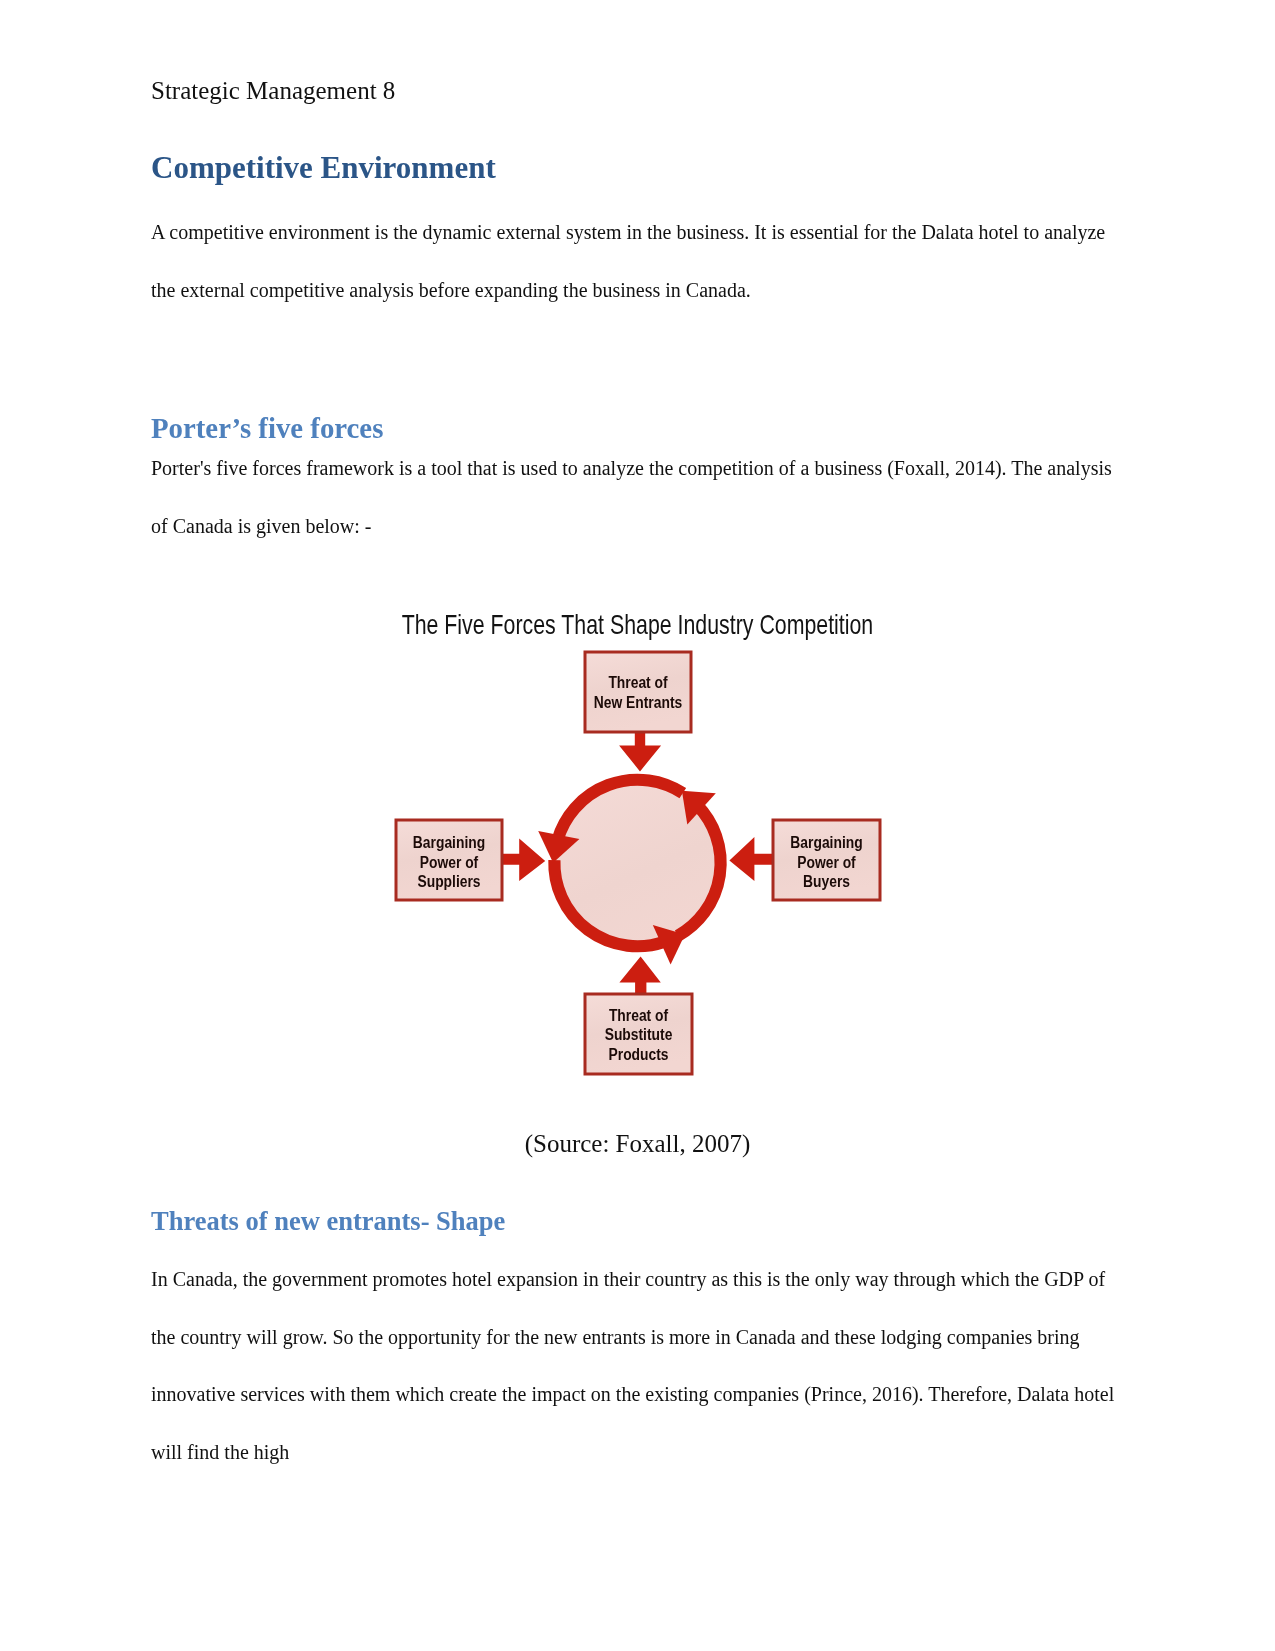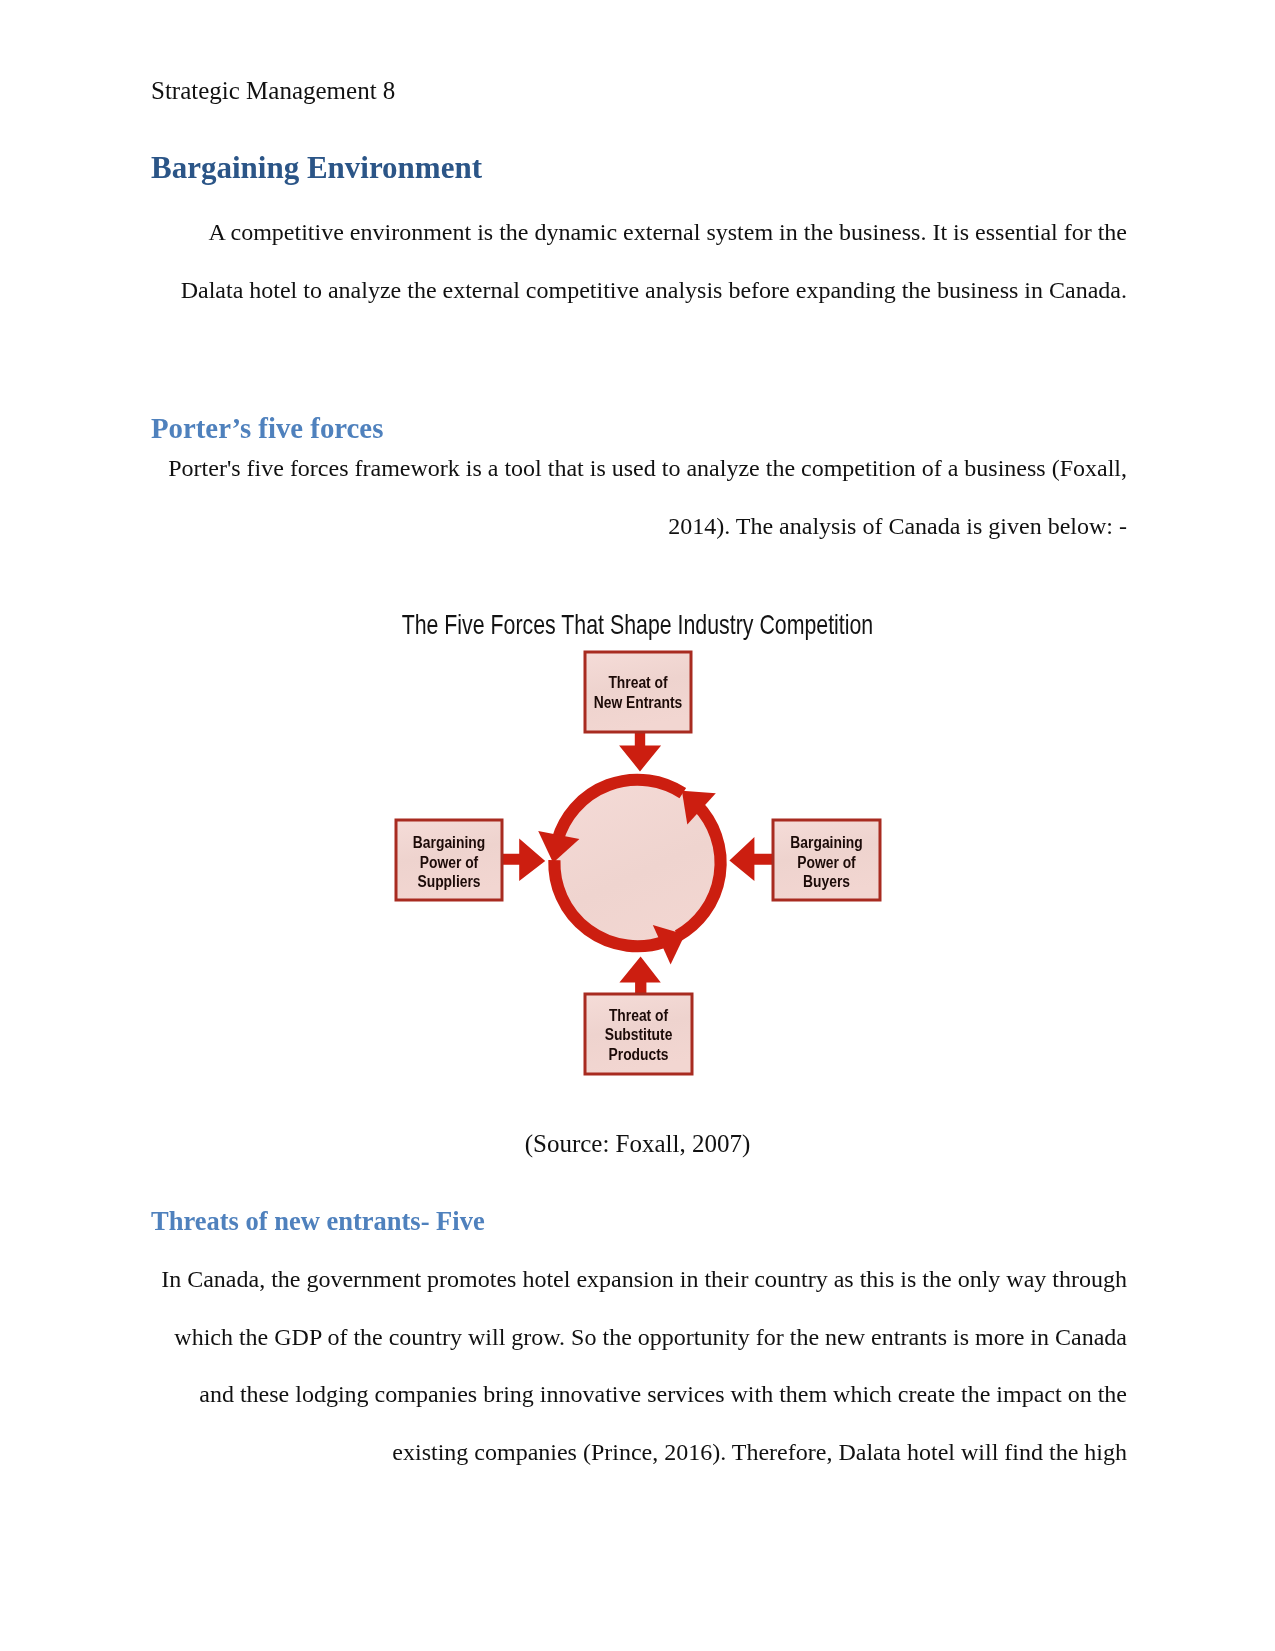--- a/index.html
+++ b/index.html
@@ -4,49 +4,49 @@
 <title>Strategic Management</title>
 <style>
   html,body{margin:0;padding:0;background:#ffffff;-webkit-font-smoothing:antialiased;}
   body{width:1275px;height:1651px;overflow:hidden;font-family:"Liberation Serif",serif;color:#000;}
   .page{position:relative;width:1275px;height:1343px;background:#fff;}
   .header-text{position:absolute;left:151px;top:78px;font-size:25px;line-height:1;color:#111;}
   .h1{position:absolute;left:151px;top:152px;font-size:31px;font-weight:bold;color:#2B5587;line-height:1;}
   .h2{position:absolute;left:151px;font-weight:bold;color:#4F81BD;line-height:1;}
   .h2a{font-size:28.8px;}
   .h2b{font-size:26.5px;}
-  .para{position:absolute;left:151px;width:976px;font-size:24px;line-height:57.6px;color:#111;text-align:right;}
+  .para{position:absolute;left:151px;width:976px;font-size:20px;line-height:57.6px;color:#111;text-align:left;}
   .caption{position:absolute;left:0;width:1275px;text-align:center;font-size:25px;line-height:1;color:#111;}
   .figure{position:absolute;left:0;top:605px;width:1275px;height:520px;}
   .fig-svg{position:absolute;left:0;top:0;}
   .fig-title{position:absolute;left:0;top:6px;width:1275px;text-align:center;font-family:"Liberation Sans",sans-serif;font-size:28px;line-height:28px;color:#131313;}
   .fig-title>span{display:inline-block;white-space:nowrap;transform:scaleX(0.762);transform-origin:center;}
   .lbl{position:absolute;font-family:"Liberation Sans",sans-serif;font-weight:bold;font-size:16px;line-height:19.5px;color:#1C0B08;text-align:center;}
   .lbl span{display:block;white-space:nowrap;transform:scaleX(0.865);}
   .lbl-top{left:585px;top:68.3px;width:106px;}
   .lbl-left{left:396px;top:228.1px;width:106px;}
   .lbl-right{left:773px;top:228.1px;width:107px;}
   .lbl-bottom{left:585px;top:400.9px;width:107px;}
   .lbl-center{left:568px;top:216.1px;width:142px;}
 </style>
 </head>
 <body>
 
 <div class="page">
   <div class="header-text">Strategic Management 8</div>
 
-  <div class="h1">Bargaining Environment</div>
+  <div class="h1">Competitive Environment</div>
 
   <div class="para" style="top:204px;">A competitive environment is the dynamic external system in the business. It is essential for the Dalata hotel to analyze the external competitive analysis before expanding the business in Canada.</div>
 
   <div class="h2 h2a" style="top:414px;">Porter’s five forces</div>
 
   <div class="para" style="top:440px;">Porter's five forces framework is a tool that is used to analyze the competition of a business (Foxall, 2014). The analysis of Canada is given below: -</div>
 
-  <div class="h2 h2b" style="top:1208px;">Threats of new entrants- Five</div>
+  <div class="h2 h2b" style="top:1208px;">Threats of new entrants- Shape</div>
 
   <div class="para" style="top:1251px;">In Canada, the government promotes hotel expansion in their country as this is the only way through which the GDP of the country will grow. So the opportunity for the new entrants is more in Canada and these lodging companies bring innovative services with them which create the impact on the existing companies (Prince, 2016). Therefore, Dalata hotel will find the high</div>
 
   <div class="figure">
     <svg class="fig-svg" viewBox="0 0 1275 520" width="1275" height="520">
       <defs>
         <linearGradient id="boxgrad" x1="0" y1="0" x2="0.25" y2="1">
           <stop offset="0" stop-color="#F5DCD8"></stop>
           <stop offset="0.5" stop-color="#EED3CE"></stop>
           <stop offset="1" stop-color="#F2D6D1"></stop>

